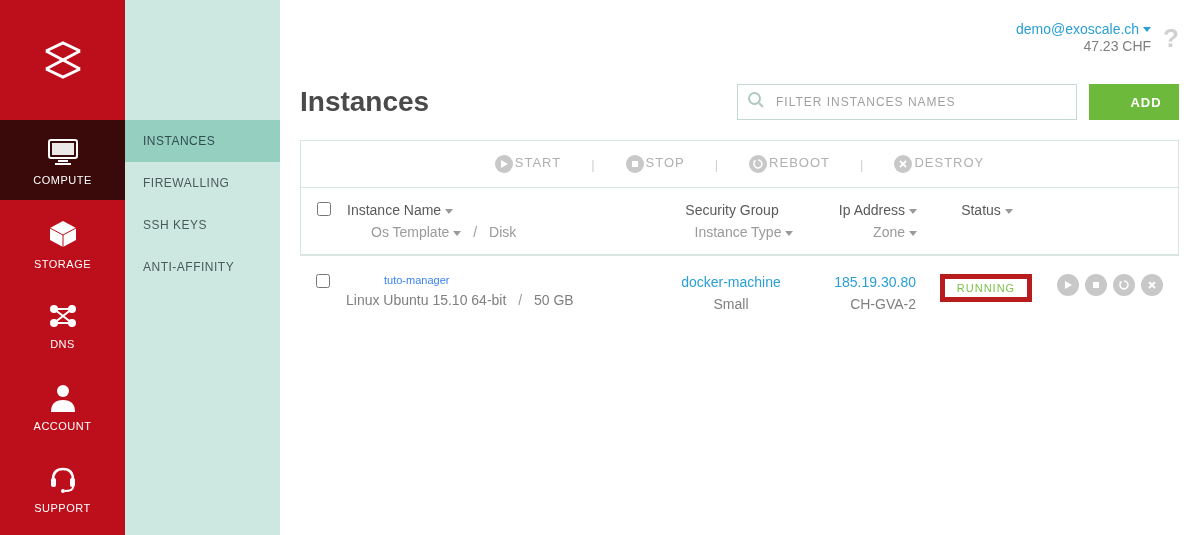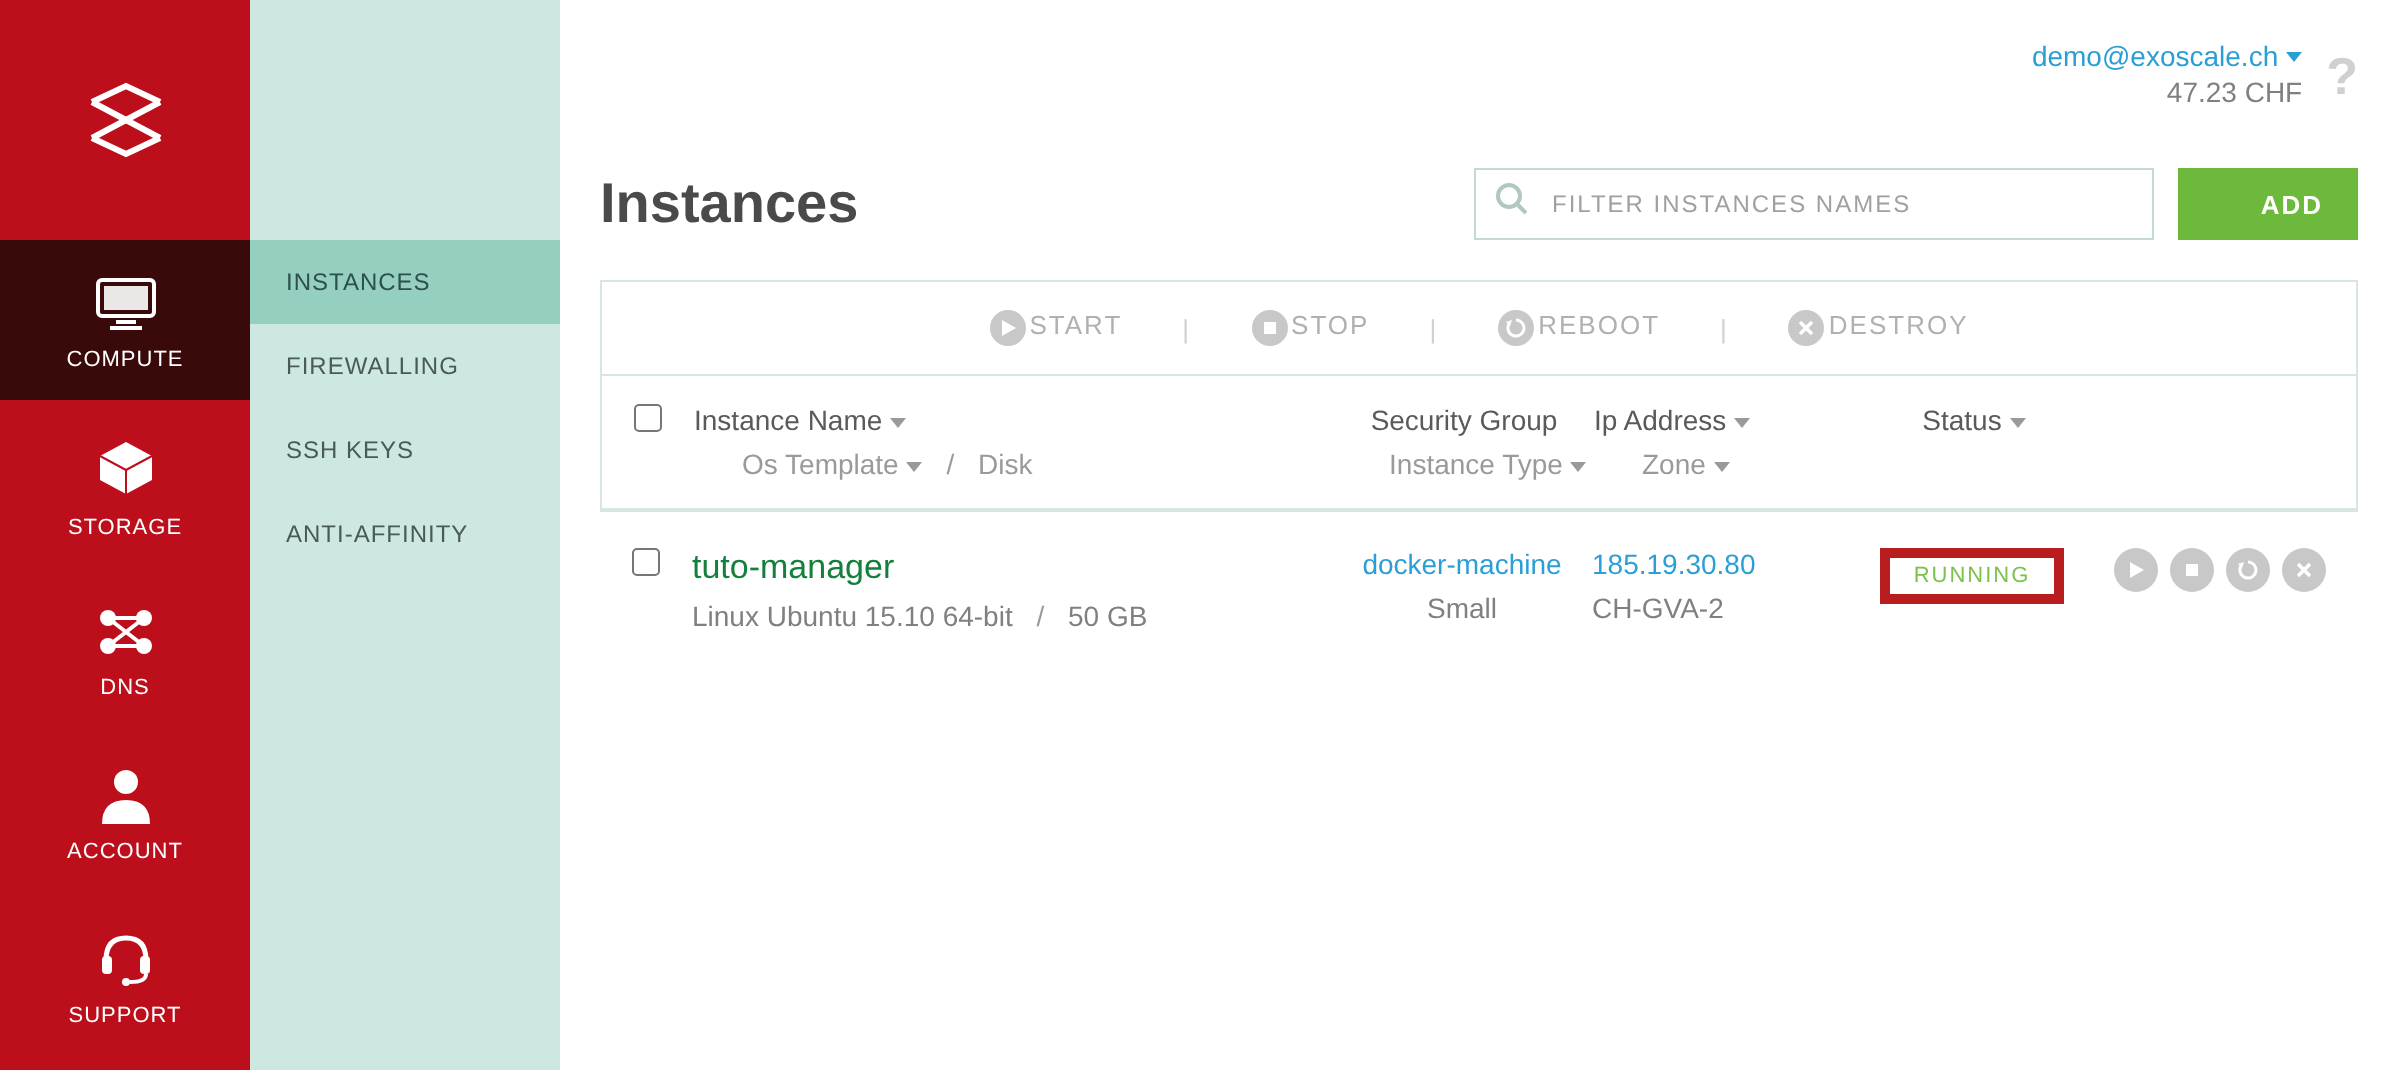--- a/index.html
+++ b/index.html
@@ -41,30 +41,30 @@
   .panel { border: 1px solid #d8e6e2; margin-top: 20px; }
   .bulk-actions { display: flex; justify-content: center; align-items: center; gap: 30px; padding: 14px 0; color: #b0b0b0; font-size: 13px; letter-spacing: 1px; border-bottom: 1px solid #d8e6e2;}
   .ba-item { display: flex; align-items: flex-start; gap: 2px; cursor: pointer;}
   .ba-sep { color: #d0d0d0; }
   .ba-icon { width:18px; height:18px; border-radius:50%; background:#c8c8c8; display:flex; align-items:center; justify-content:center; color:#fff; font-size:10px;}
   
   .tbl-head { display: flex; align-items: flex-start; padding: 14px 16px; border-bottom: 1px solid #d8e6e2;}
   .col-check { width: 30px; }
   .col-name { flex: 0 0 320px; }
   .col-sg { flex: 0 0 130px; text-align:center; }
-  .col-ip { flex: 0 0 120px; text-align:left;}
+  .col-ip { flex: 0 0 120px; text-align:right;}
   .col-status { flex: 0 0 140px; text-align:center;}
   .col-actions { flex: 1; }
   .th { color: #5a5a5a; font-size: 14px; }
   .th-sub { color: #9a9a9a; font-size: 14px; margin-top: 6px; margin-left: 24px;}
   .dd-caret { display:inline-block; margin-left:4px; border-left:4px solid transparent; border-right:4px solid transparent; border-top:5px solid #9a9a9a; vertical-align:middle;}
   .sep-slash { color:#9a9a9a; margin: 0 8px;}
   
   .row { display: flex; align-items: flex-start; padding: 18px 16px 18px 16px; }
-  .inst-name { color: #15803d; font-size: 17px; }
+  .inst-name { color: #3b82f6; font-size: 11px; margin-left: 38px; }
   .inst-sub { color: #808080; font-size: 14px; margin-top: 6px;}
   .sg-link { color:#2a9fd6; font-size:14px; }
   .sg-sub { color:#808080; font-size:14px; margin-top:6px;}
   .ip-link { color:#2a9fd6; font-size:14px;}
   .ip-sub { color:#808080; font-size:14px; margin-top:6px;}
   .status-badge { display:inline-block; border:5px solid #b91c1c; color:#7cc14a; font-size:11px; letter-spacing:1px; padding: 3px 12px;}
   .row-actions { display:flex; gap:6px; justify-content:flex-end; }
   .ra-btn { width:22px; height:22px; border-radius:50%; background:#c8c8c8; display:flex; align-items:center; justify-content:center; color:#fff; cursor:pointer;}
   input[type=checkbox]{ width:14px; height:14px; cursor:pointer;}
 </style>

